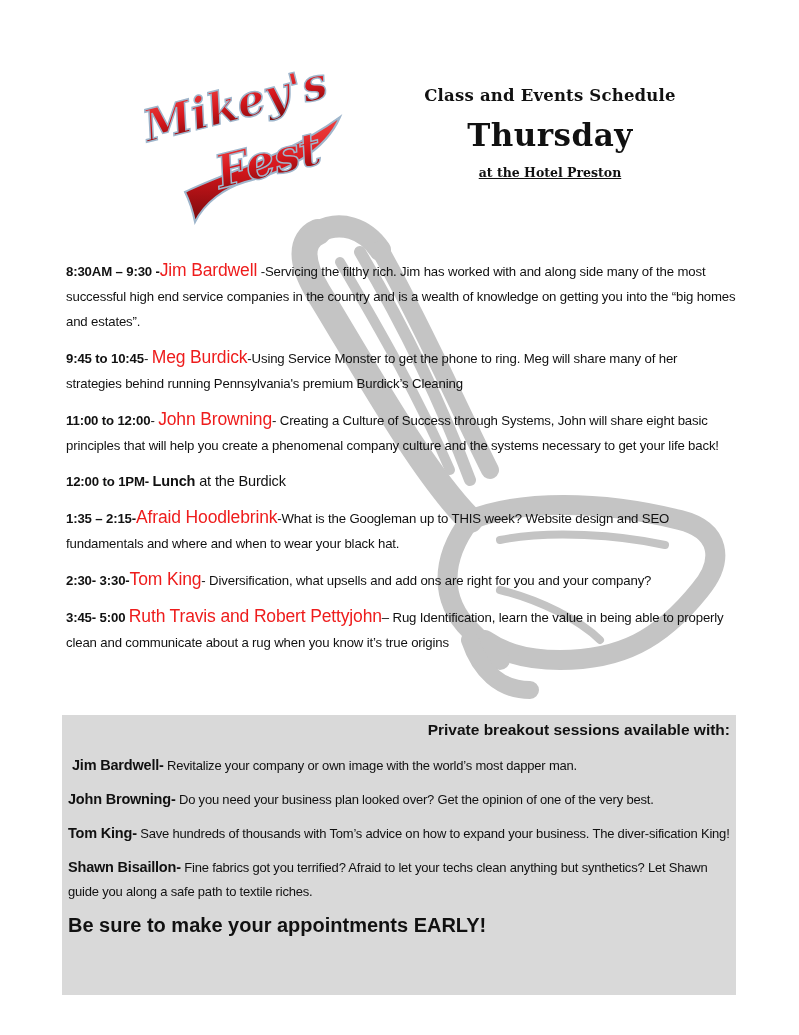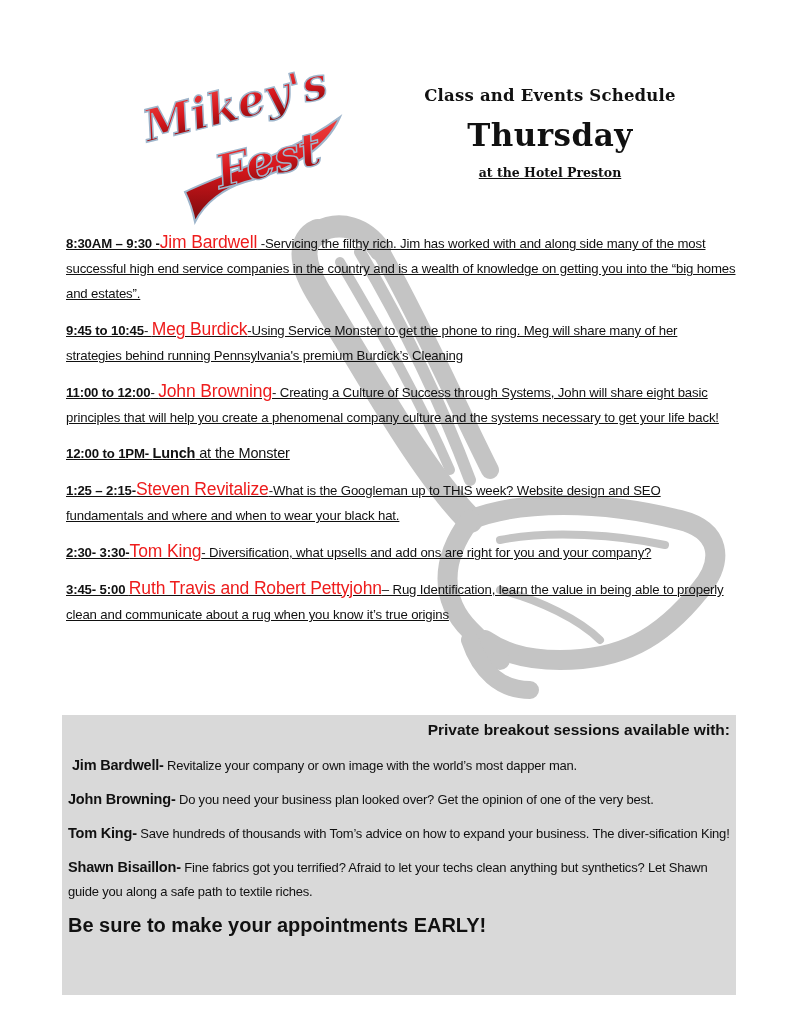--- a/index.html
+++ b/index.html
@@ -6,21 +6,21 @@
   body {
     width: 799px; height: 1035px; background: #ffffff; position: relative; overflow: hidden;
     font-family: "Liberation Sans", sans-serif; color: #111;
   }
   .watermark { position: absolute; left: 0; top: 0; width: 799px; height: 1035px; z-index: 0; pointer-events: none; }
   .logo { position: absolute; left: 135px; top: 62px; width: 215px; height: 165px; z-index: 2; }
   .header { position: absolute; left: 372px; top: 86px; width: 356px; text-align: center; z-index: 2; }
   .header .sub { font-family: "DejaVu Serif", serif; font-weight: bold; font-size: 16.5px; letter-spacing: 0.2px; margin: 0; }
   .header .day { font-family: "DejaVu Serif", serif; font-weight: bold; font-size: 31px; margin: 12px 0 0 0; letter-spacing: 0.5px; }
   .header .loc { font-family: "DejaVu Serif", serif; font-weight: bold; font-size: 12.5px; text-decoration: underline; margin: 12px 0 0 0; }
-  .schedule { position: absolute; left: 66px; top: 230px; width: 670px; z-index: 2; text-decoration: underline; }
+  .schedule { position: absolute; left: 66px; top: 258px; width: 670px; z-index: 2; }
   .entry { font-size: 13.2px; line-height: 25px; margin: 0 0 11px 0; letter-spacing: -0.15px; }
   .entry .time { font-weight: bold; }
   .entry .speaker { color: #ee1c1c; font-size: 17.5px; }
   .entry .bold { font-weight: bold; font-size: 14.5px; }
   .entry .big { font-size: 14.5px; }
   .breakout {
     position: absolute; left: 62px; top: 715px; width: 674px; height: 280px; background: #d9d9d9; z-index: 2;
     box-sizing: border-box; padding: 6px 6px 0 6px;
   }
   .breakout .title { text-align: right; font-weight: bold; font-size: 15.5px; margin: 0 0 14px 0; }
@@ -76,24 +76,24 @@
   <p class="entry">
     <span class="time">8:30AM – 9:30 -</span><span class="speaker">Jim Bardwell</span><span> -Servicing the filthy rich. Jim has worked with and along side many of the most successful high end service companies in the country and is a wealth of knowledge on getting you into the “big homes and estates”.</span>
   </p>
   <p class="entry">
     <span class="time">9:45 to 10:45</span><span>- </span><span class="speaker">Meg Burdick</span><span>-Using Service Monster to get the phone to ring. Meg will share many of her strategies behind running Pennsylvania's premium Burdick’s Cleaning</span>
   </p>
   <p class="entry">
     <span class="time">11:00 to 12:00</span><span>- </span><span class="speaker">John Browning</span><span>- Creating a Culture of Success through Systems, John will share eight basic principles that will help you create a phenomenal company culture and the systems necessary to get your life back!</span>
   </p>
   <p class="entry">
-    <span class="time">12:00 to 1PM- </span><span class="bold">Lunch</span><span class="big"> at the Monster</span>
+    <span class="time">12:00 to 1PM- </span><span class="bold">Lunch</span><span class="big"> at the Burdick</span>
   </p>
   <p class="entry">
-    <span class="time">1:25 – 2:15-</span><span class="speaker">Steven Revitalize</span><span>-What is the Googleman up to THIS week? Website design and SEO fundamentals and where and when to wear your black hat.</span>
+    <span class="time">1:35 – 2:15-</span><span class="speaker">Afraid Hoodlebrink</span><span>-What is the Googleman up to THIS week? Website design and SEO fundamentals and where and when to wear your black hat.</span>
   </p>
   <p class="entry">
     <span class="time">2:30- 3:30-</span><span class="speaker">Tom King</span><span>- Diversification, what upsells and add ons are right for you and your company?</span>
   </p>
   <p class="entry">
     <span class="time">3:45- 5:00 </span><span class="speaker">Ruth Travis and Robert Pettyjohn</span><span>– Rug Identification, learn the value in being able to properly clean and communicate about a rug when you know it’s true origins</span>
   </p>
 </div>
 
 <div class="breakout">

